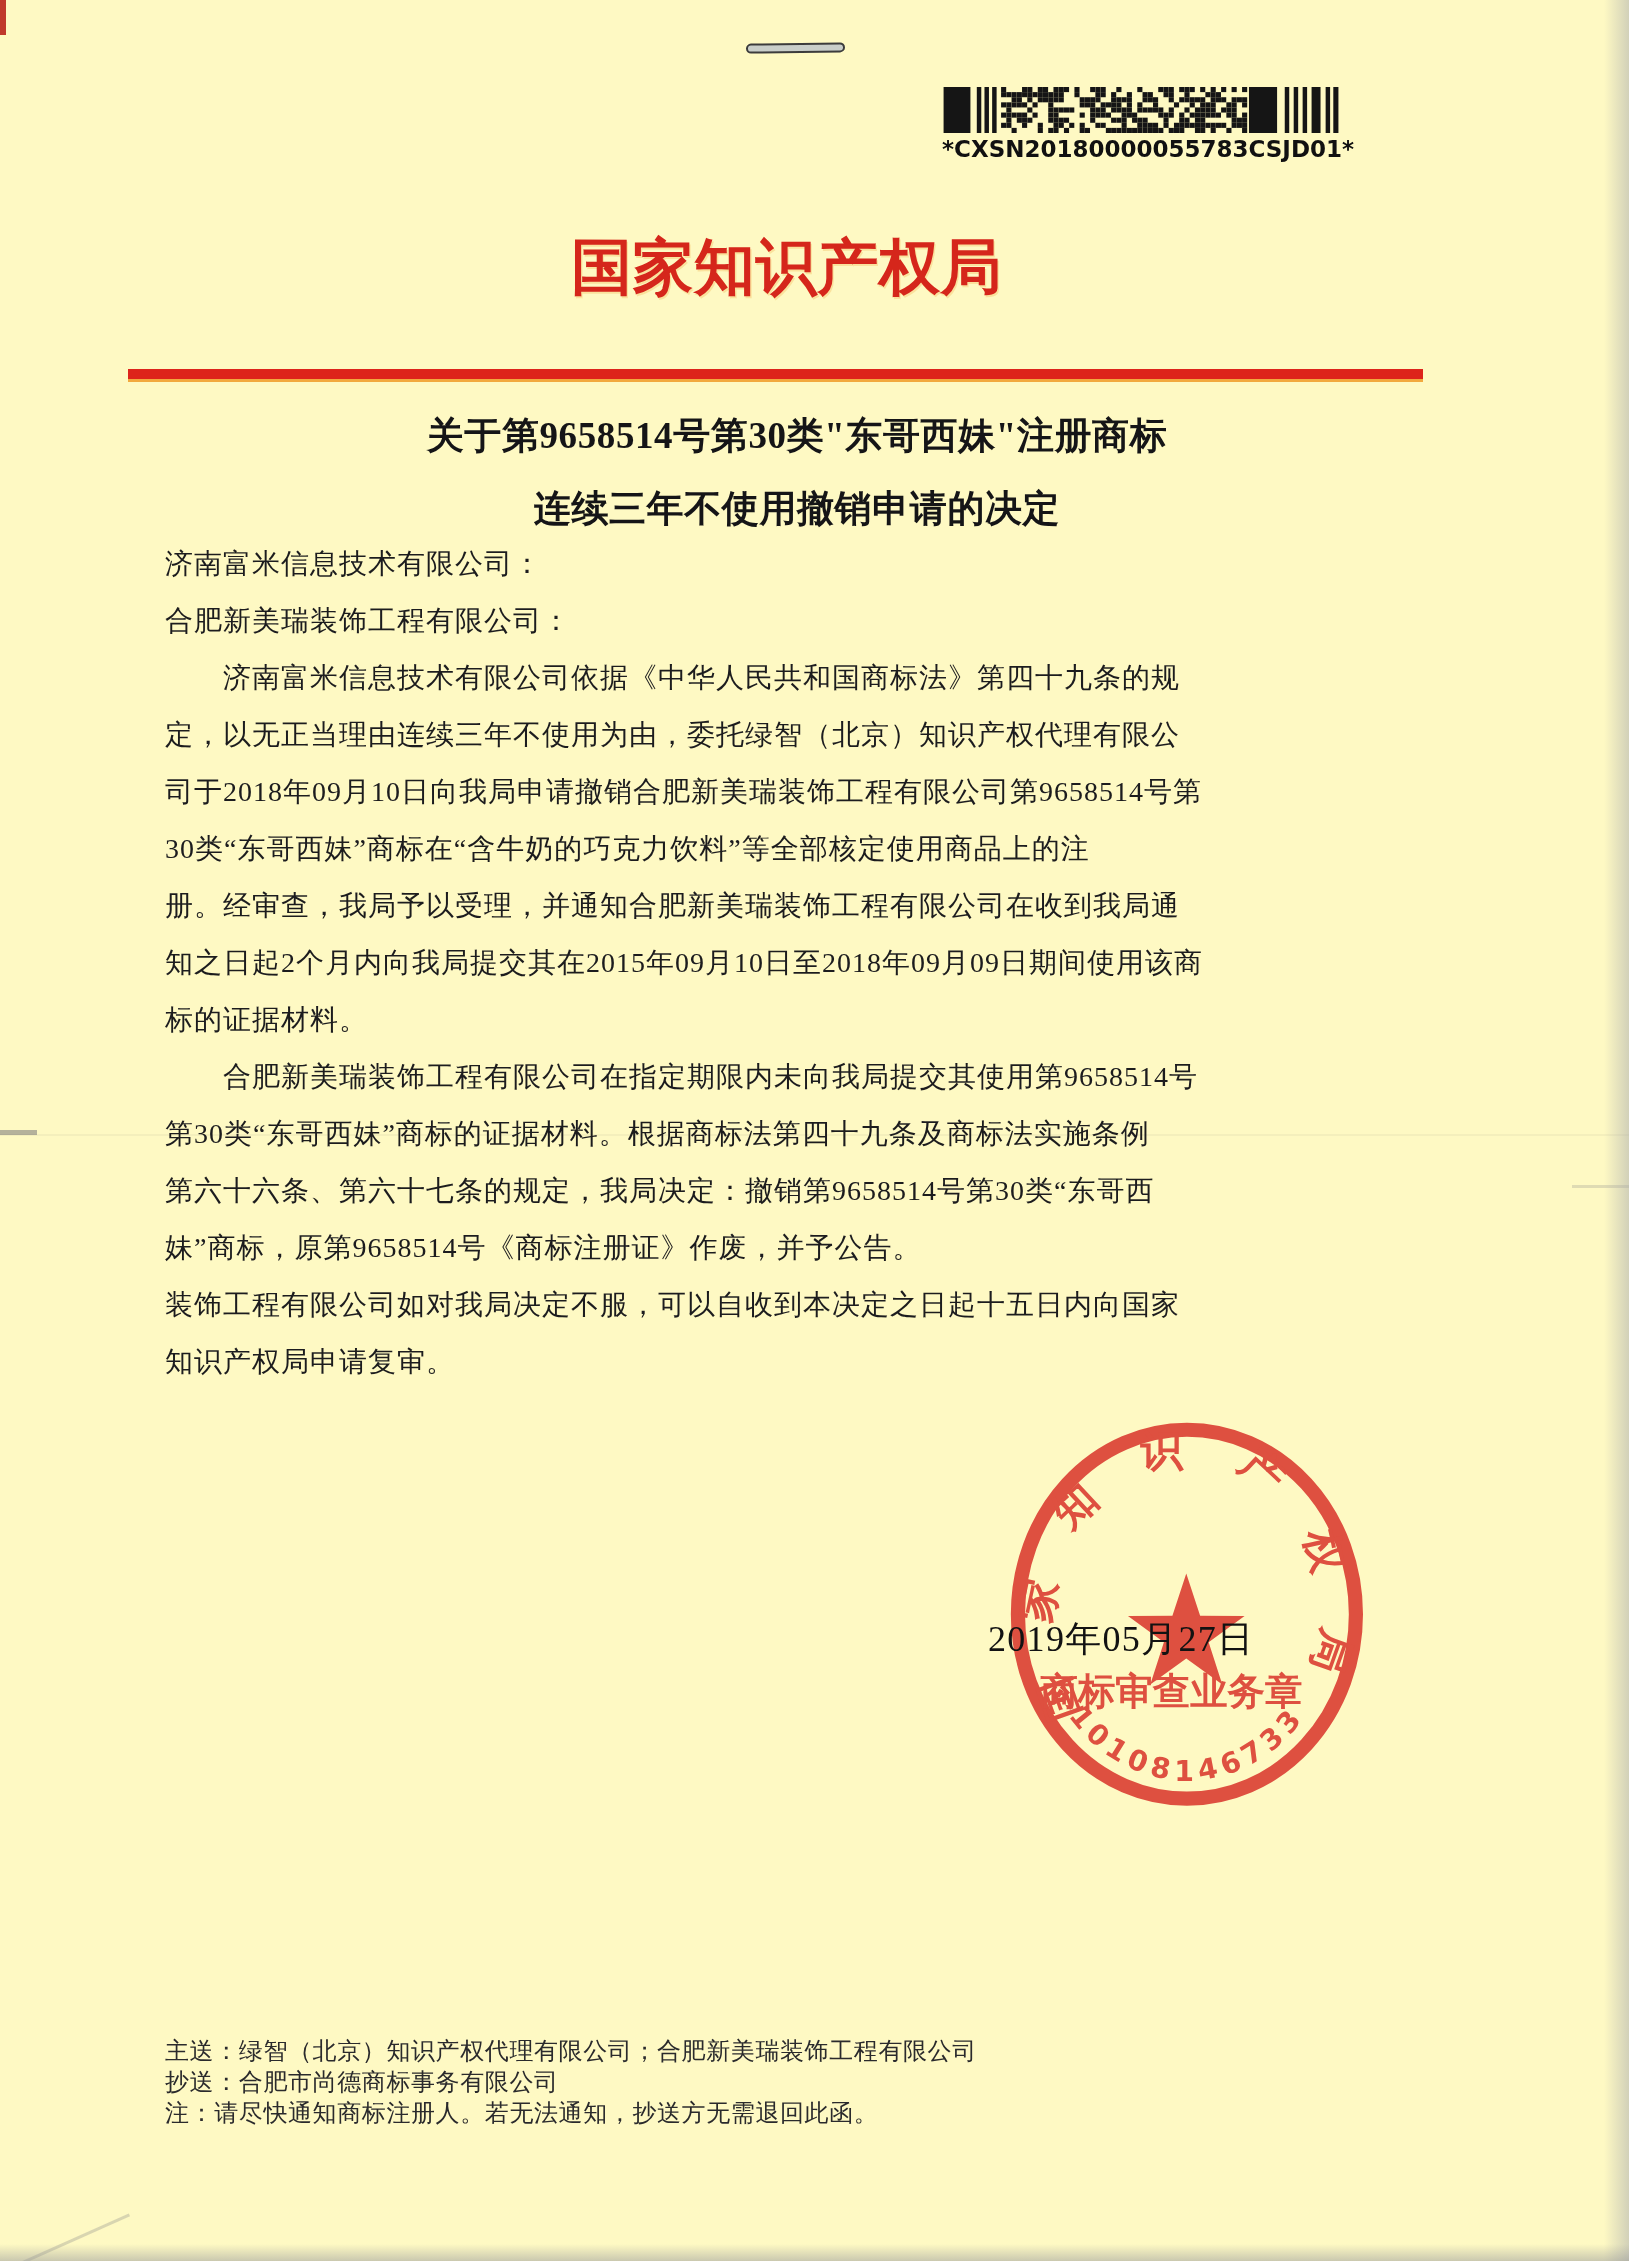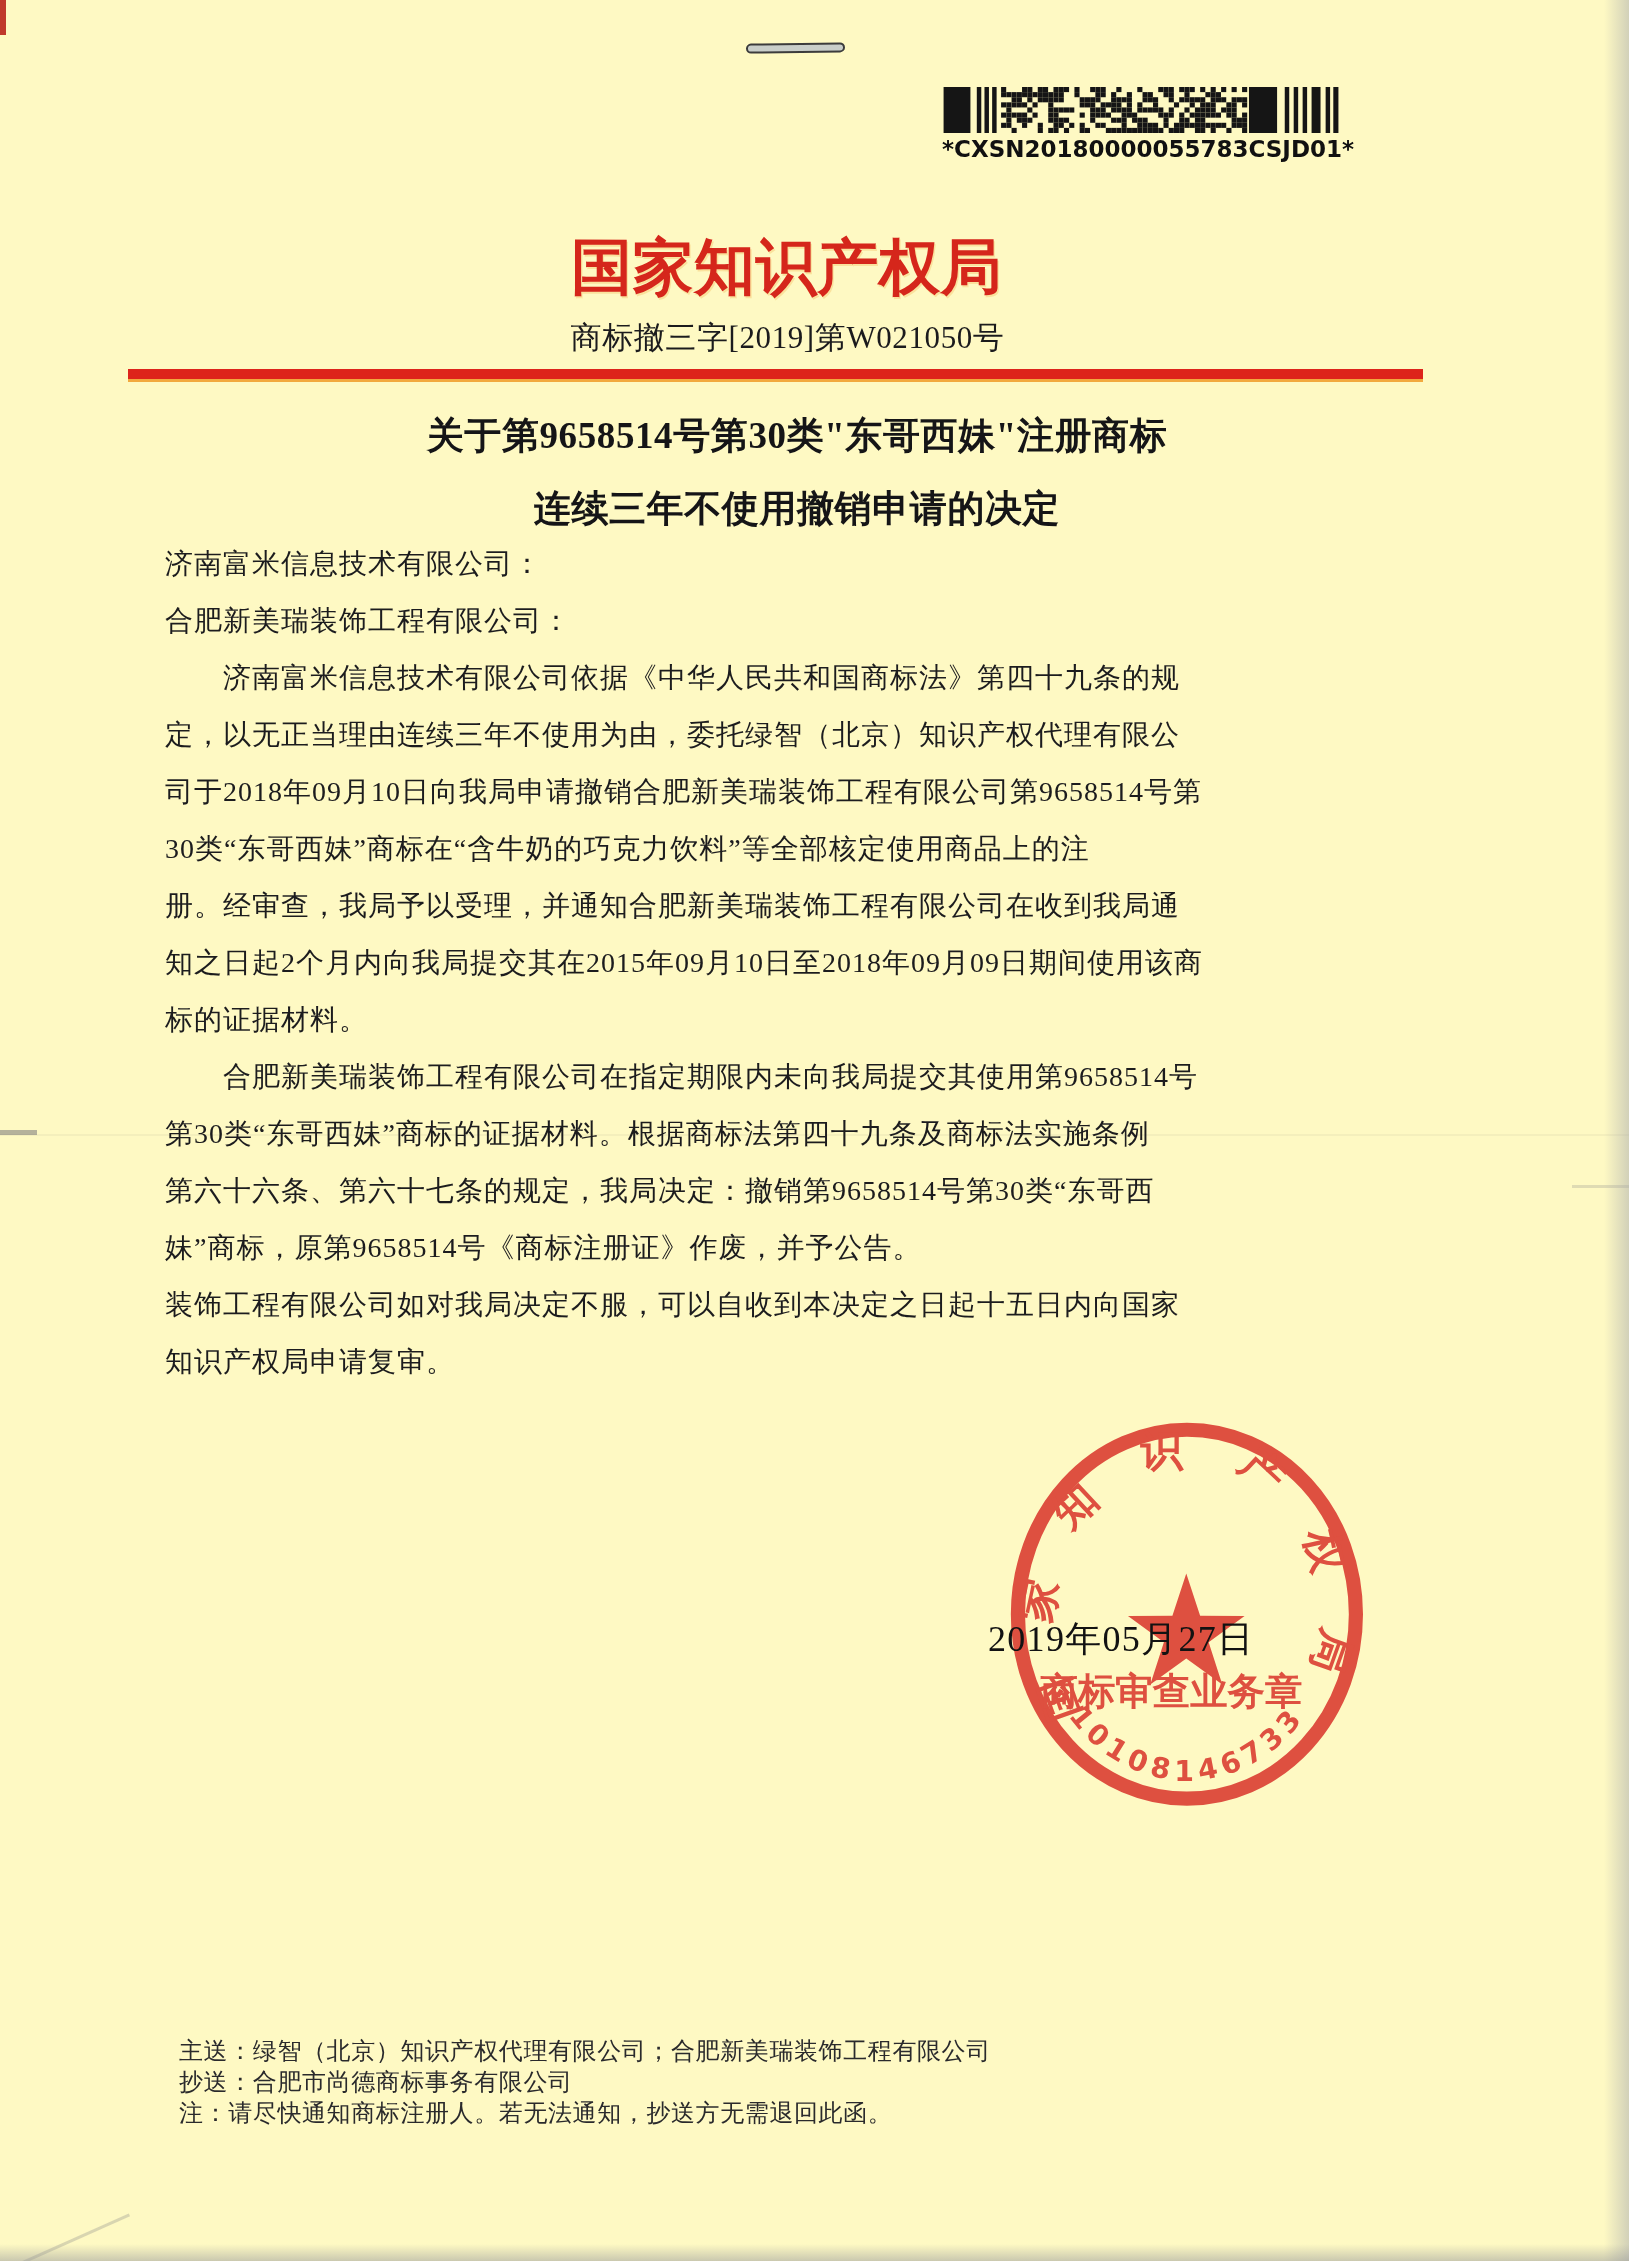--- a/index.html
+++ b/index.html
@@ -37,21 +37,21 @@
     height:57px;line-height:57px;font-size:28px;letter-spacing:1px;
     white-space:pre;color:#1c1c1e;
   }
   
   #seal{position:absolute;left:996px;top:1409px;width:387px;height:413px;opacity:0.93;}
   #seal-date{
     position:absolute;left:988px;top:1615px;font-size:36px;color:#121212;
     letter-spacing:1.3px;white-space:nowrap;
   }
   
-  #footer{position:absolute;left:179px;top:2036px;}
+  #footer{position:absolute;left:165px;top:2036px;}
   #footer .fline{height:31px;line-height:31px;font-size:24px;letter-spacing:0.6px;
     color:#2a2a2c;white-space:pre;}
   
   .staple-mark{
     position:absolute;left:746px;top:43px;width:99px;height:10.3px;border-radius:5.2px;
     background:#c9cec9;border:2.6px solid #3c3c3c;box-sizing:border-box;transform:rotate(-0.8deg);
   }
   .corner-red{position:absolute;left:0;top:0;width:6.4px;height:35px;background:#c0392b;}
   .edge-right{position:absolute;right:0;top:0;width:26px;height:100%;
     background:linear-gradient(to right,rgba(170,172,175,0),rgba(170,172,175,0.55));}
@@ -329,21 +329,20 @@
       <rect x="548" y="0" width="7" height="72" fill="#151515"></rect>
       <rect x="562" y="0" width="7" height="72" fill="#151515"></rect>
       <rect x="576" y="0" width="14" height="72" fill="#151515"></rect>
       <rect x="598" y="0" width="7" height="72" fill="#151515"></rect>
       <rect x="610" y="0" width="8" height="72" fill="#151515"></rect>
     </svg>
     <div class="barcode-text">*CXSN20180000055783CSJD01*</div>
   </div>
 
   <div class="agency-title">国家知识产权局</div>
-  <div class="doc-number">商标撤三字[2019]第W021050号</div>
   <div class="red-rule"></div>
 
   <div class="subject" id="subject-line1">关于第9658514号第30类"东哥西妹"注册商标</div>
   <div class="subject" id="subject-line2">连续三年不使用撤销申请的决定</div>
 
   <div id="body-text">
     <div>
 
     <div class="line">济南富米信息技术有限公司：</div>
         <div class="line">合肥新美瑞装饰工程有限公司：</div>

